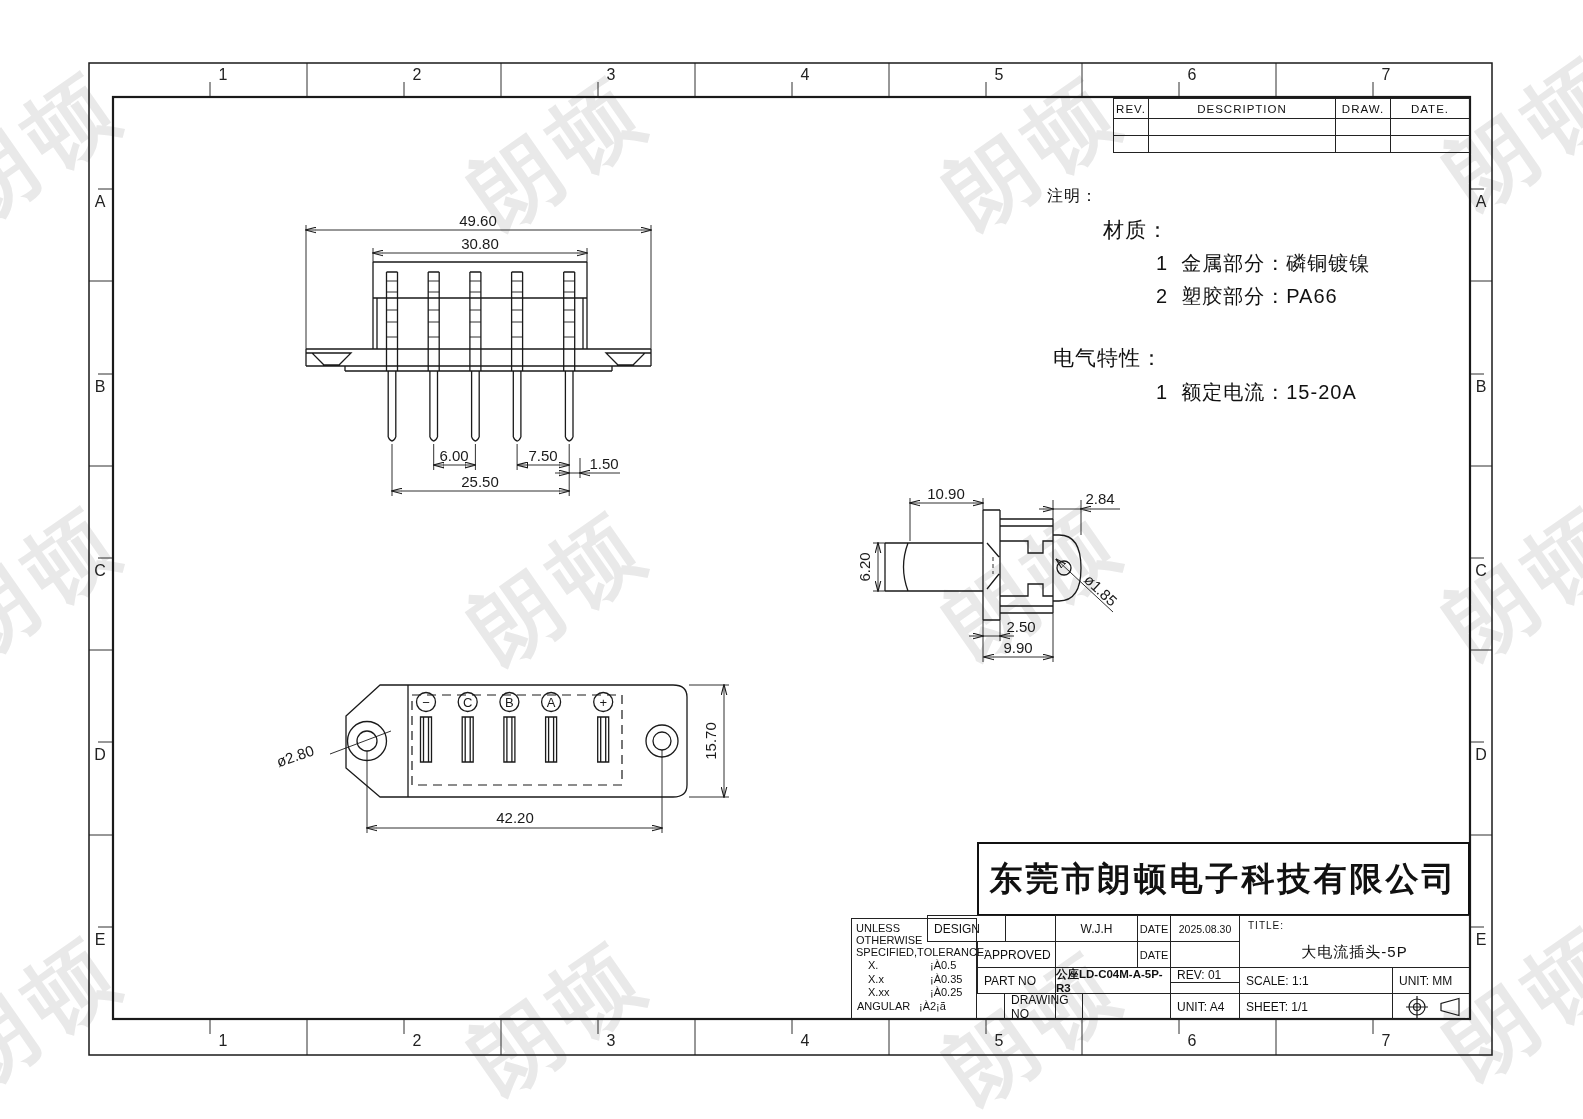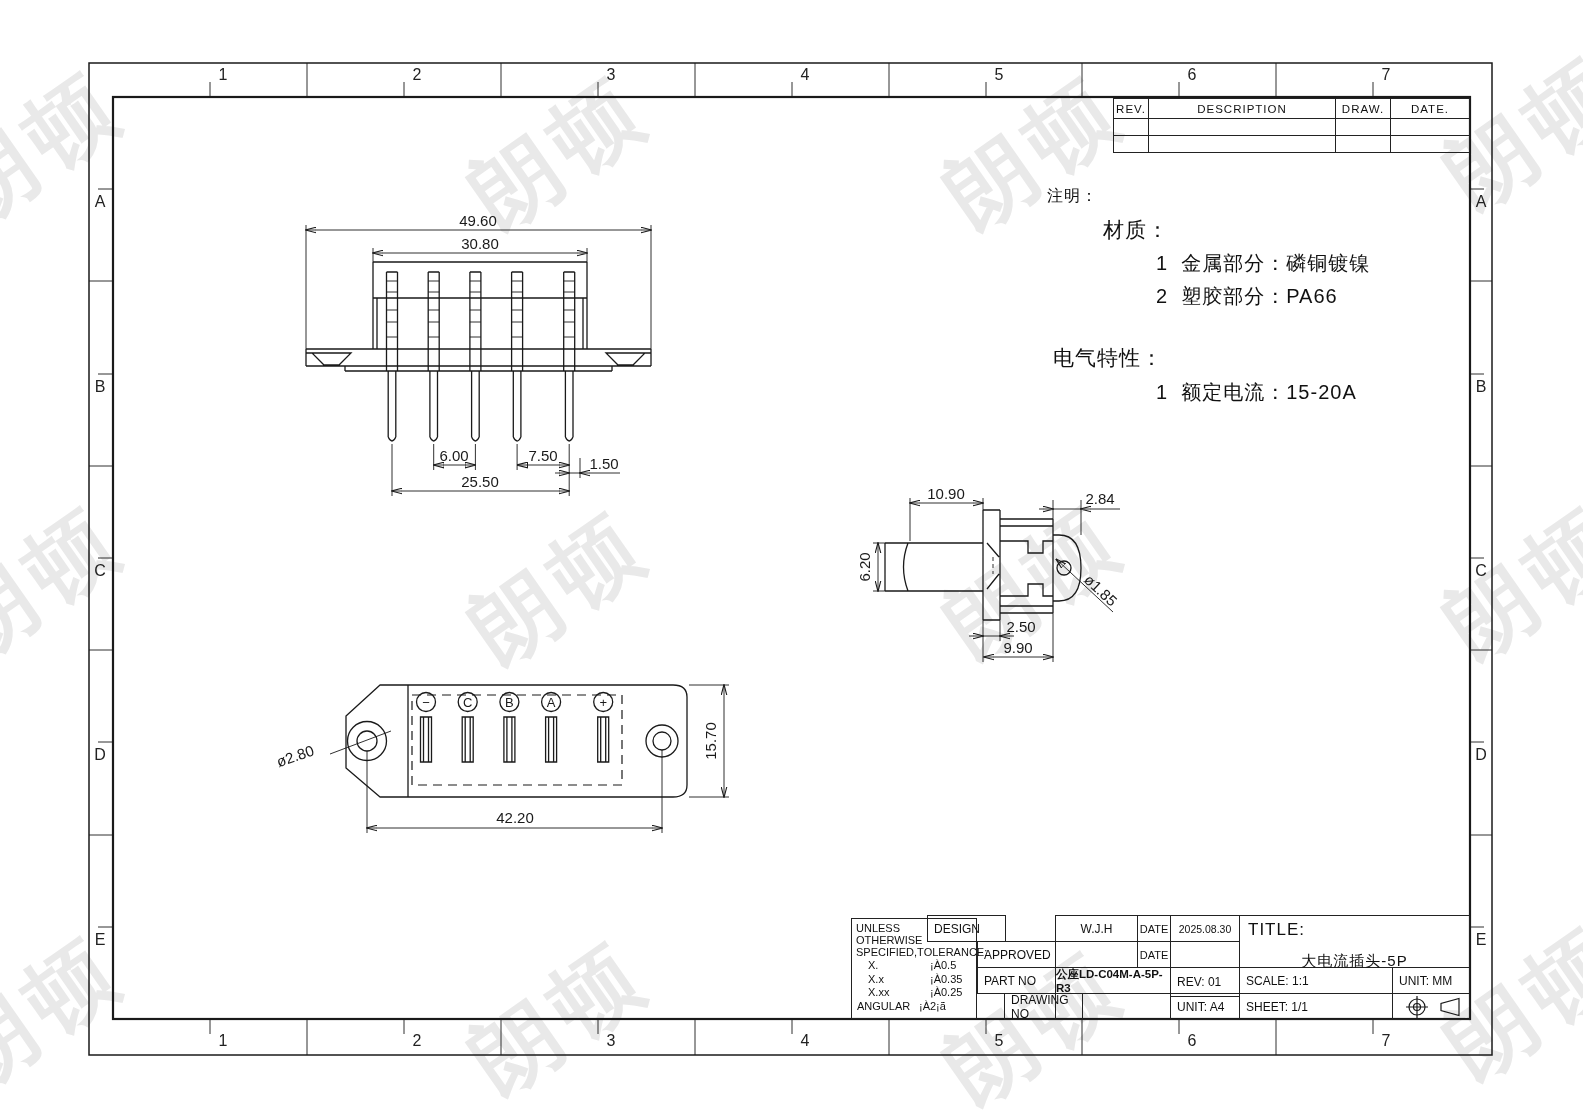--- a/index.html
+++ b/index.html
@@ -32,21 +32,21 @@
   .cell.ctr{justify-content:center;}
   .company{position:absolute;border:2px solid #111;box-sizing:border-box;z-index:2;
            display:flex;align-items:center;justify-content:center;font-size:33px;font-weight:700;
            letter-spacing:3px;}
   .tolbox{position:absolute;border:1.3px solid #222;box-sizing:border-box;z-index:2;font-size:11px;}
   .tolbox .h{padding:3px 16px 0 4px;line-height:12px;}
   .tolbox .r{display:flex;padding:1px 6px 0 16px;line-height:12.5px;}
   .tolbox .r.ang{padding-left:5px;}
   .tolbox .r span:first-child{width:62px;}
   .titlecell{position:absolute;border:1.1px solid #222;box-sizing:border-box;z-index:2;}
-  .titlecell .tl{font-size:17px;padding:4px 0 0 8px;letter-spacing:1px;}
+  .titlecell .tl{font-size:10px;padding:4px 0 0 8px;letter-spacing:1px;}
   .titlecell .tv{font-size:15px;text-align:center;margin-top:12px;letter-spacing:1px;}
   .n1{font-size:16px;letter-spacing:1px;}
   .n2{font-size:21px;letter-spacing:1px;}
   .n3{font-size:20px;letter-spacing:1px;}
 </style>
 </head>
 <body>
 
 <div class="sheet">
 
@@ -230,20 +230,21 @@
     </div>
   </div>
 
   <div class="txt n1" style="left:1047px;top:186px;">注明：</div>
   <div class="txt n2" style="left:1103px;top:216px;">材质：</div>
   <div class="txt n3" style="left:1156px;top:250px;">1  金属部分：磷铜镀镍</div>
   <div class="txt n3" style="left:1156px;top:283px;">2  塑胶部分：PA66</div>
   <div class="txt n2" style="left:1053px;top:344px;">电气特性：</div>
   <div class="txt n3" style="left:1156px;top:379px;">1  额定电流：15-20A</div>
 
+  <div class="company" style="left:977px;top:842px;width:493px;height:74px;">东莞市朗顿电子科技有限公司</div>
 
   <div class="tolbox" style="left:851px;top:918px;width:126px;height:101px;">
     <div class="h">UNLESS OTHERWISE</div>
     <div class="h" style="padding-top:0;">SPECIFIED,TOLERANCE:</div>
     <div class="r">
         <span>X.</span>
         <span>¡À0.5</span>
       </div>
     <div class="r">
         <span>X.x</span>
@@ -262,21 +263,21 @@
   <div class="cell lab" style="left:927px;top:915px;width:79px;height:27px;">DESIGN</div>
   <div class="cell ctr" style="left:1055px;top:915px;width:83px;height:27px;">W.J.H</div>
   <div class="cell ctr" style="left:1137px;top:915px;width:34px;height:27px;font-size:11px;">DATE</div>
   <div class="cell ctr" style="left:1170px;top:915px;width:70px;height:27px;font-size:10.5px;">2025.08.30</div>
   <div class="cell lab" style="left:977px;top:941px;width:79px;height:27px;">APPROVED</div>
   <div class="cell" style="left:1055px;top:941px;width:83px;height:27px;"></div>
   <div class="cell ctr" style="left:1137px;top:941px;width:34px;height:27px;font-size:11px;">DATE</div>
   <div class="cell" style="left:1170px;top:941px;width:70px;height:27px;"></div>
   <div class="cell lab" style="left:977px;top:967px;width:79px;height:27px;">PART NO</div>
   <div class="cell ctr" style="left:1055px;top:967px;width:116px;height:27px;font-size:11.5px;font-weight:700;">公座LD-C04M-A-5P-R3</div>
-  <div class="cell lab" style="left:1170px;top:967px;width:70px;height:30px;">REV: 01</div>
+  <div class="cell lab" style="left:1170px;top:967px;width:70px;height:16px;">REV: 01</div>
   <div class="cell lab" style="left:1239px;top:967px;width:154px;height:27px;">SCALE: 1:1</div>
   <div class="cell lab" style="left:1392px;top:967px;width:78px;height:27px;">UNIT: MM</div>
   <div class="cell lab" style="left:977px;top:993px;width:79px;height:27px;margin-left:27px;">DRAWING NO</div>
   <div class="cell" style="left:1055px;top:993px;width:116px;height:27px;"></div>
   <div class="cell lab" style="left:1170px;top:993px;width:70px;height:27px;">UNIT: A4</div>
   <div class="cell lab" style="left:1239px;top:993px;width:154px;height:27px;">SHEET: 1/1</div>
   <div class="cell ctr" style="left:1392px;top:993px;width:78px;height:27px;">
     <svg width="72" height="24">
       <g stroke="#1a1a1a" fill="none" stroke-width="1.2">
         <circle cx="22" cy="12" r="8"></circle>

